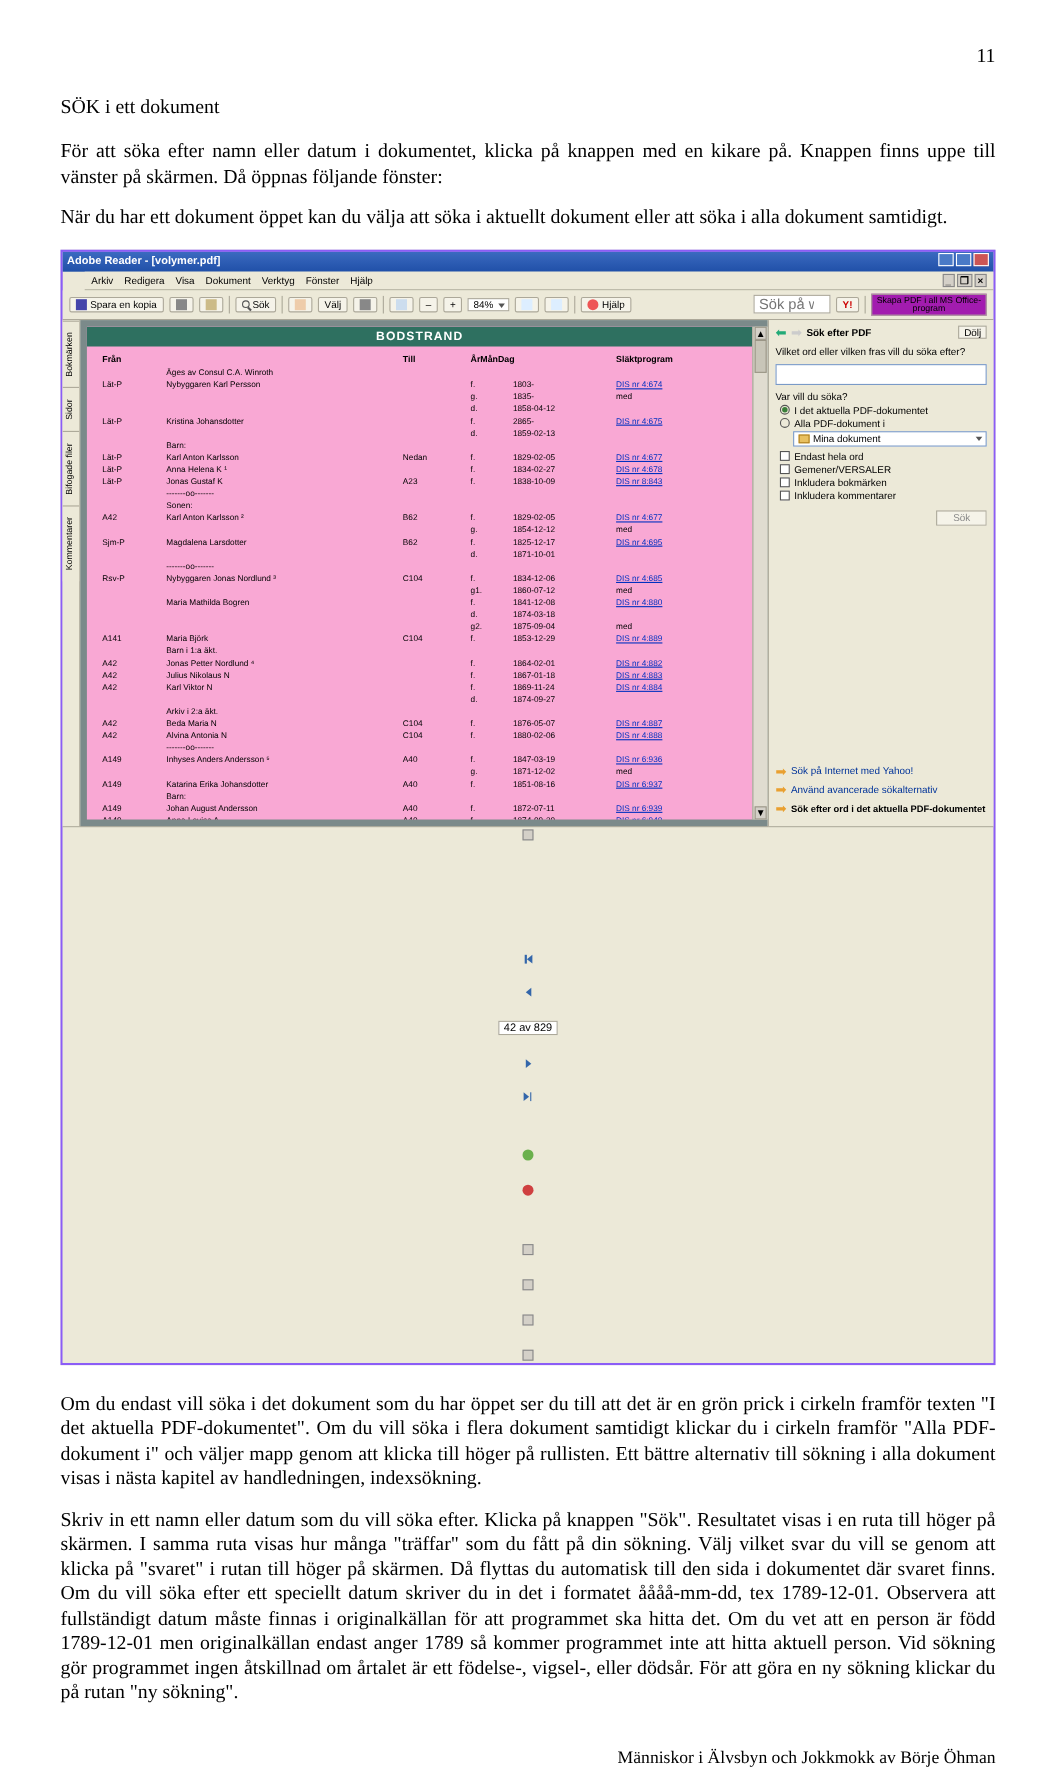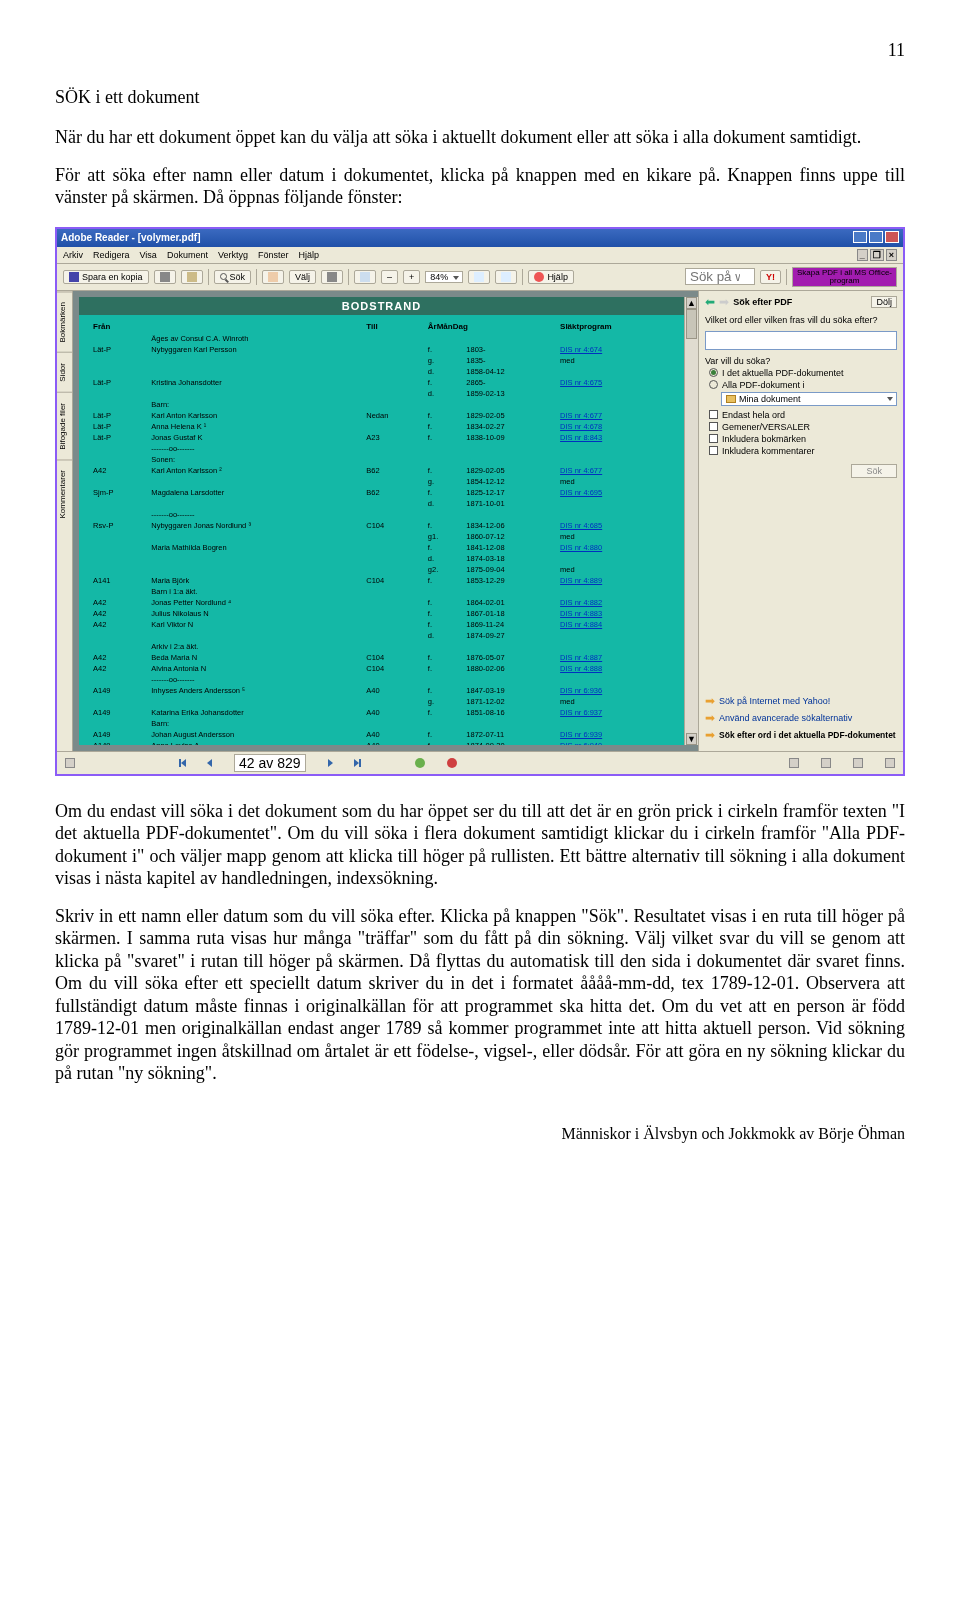--- a/index.html
+++ b/index.html
@@ -45,20 +45,21 @@
   }
   .titlebar .wbtns span:first-child,
   .titlebar .wbtns span:nth-child(2) { background: #4a7ac7; }
   .menubar {
     background: #ece9d8;
     padding: 2px 6px;
     display: flex; gap: 10px;
     border-bottom: 1px solid #aca899;
     flex-wrap: wrap;
     align-items: center;
+    margin-left: 20px;
   }
   .closebox { color: #000; font-weight: bold; margin-left: auto; display: flex; gap: 2px; }
   .closebox span { border:1px solid #888; padding:0 2px; background:#d4d0c8;}
   .toolbar {
     background: #ece9d8;
     padding: 3px 6px;
     display: flex; gap: 5px; align-items: center;
     border-bottom: 1px solid #aca899;
     font-size: 9px;
   }
@@ -98,21 +99,21 @@
   }
 
   .pdfpane {
     flex: 1;
     background: #7b8a8a;
     padding: 6px 0 6px 6px;
     overflow: hidden;
     display: flex;
   }
   .pdfpage {
-    background: #14b8a6;
+    background: #f9a8d4;
     flex: 1;
     font-size: 7.5px;
     overflow: hidden;
   }
   .docheader {
     background: #2e7060;
     color: #fff;
     text-align: center;
     font-weight: bold;
     font-size: 11px;
@@ -151,43 +152,43 @@
   .folder-ico { width:10px;height:8px;background:#e8c060;border:1px solid #b08020;display:inline-block;}
   .sokbtn { float:right; border:1px solid #aca899; padding:1px 14px; background:#f5f3e9; color:#888; margin-top:6px;}
   .sp-links { position:absolute; bottom:6px; left:6px; right:6px;}
   .sp-links .l { display:flex;align-items:center;gap:4px;margin:3px 0;}
   .sp-links .arrow { color:#e9a030; font-size:12px;}
   .sp-links a { color:#003399; text-decoration:none;}
   .sp-links b { font-weight:bold; font-size:8.5px;}
 
   .statusbar {
     background:#ece9d8; border-top:1px solid #aca899;
-    display:flex;align-items:center;gap:22px;padding:2px 8px;font-size:14px;
+    display:flex;align-items:center;gap:22px;padding:2px 8px;font-size:10px;flex-direction:column;
   }
   .navbtn{width:0;height:0;}
   .navbtn.left{border-top:4px solid transparent;border-bottom:4px solid transparent;border-right:5px solid #3366aa;}
   .navbtn.right{border-top:4px solid transparent;border-bottom:4px solid transparent;border-left:5px solid #3366aa;}
   .navbtn.first,.navbtn.last{width:6px;height:8px;position:relative;}
   .navbtn.first::before{content:"";position:absolute;left:0;top:0;width:1.5px;height:8px;background:#3366aa;}
   .navbtn.first::after{content:"";position:absolute;left:2px;top:0;width:0;height:0;border-top:4px solid transparent;border-bottom:4px solid transparent;border-right:5px solid #3366aa;}
   .navbtn.last::before{content:"";position:absolute;right:0;top:0;width:1.5px;height:8px;background:#3366aa;}
   .navbtn.last::after{content:"";position:absolute;right:2px;top:0;width:0;height:0;border-top:4px solid transparent;border-bottom:4px solid transparent;border-left:5px solid #3366aa;}
   .circ{width:10px;height:10px;border-radius:50%;}
   .circ.g{background:#6ab04c;} .circ.r{background:#cf4040;}
   .pagectr{border:1px solid #aca899;background:#fff;padding:0 4px;}
   .sq{width:10px;height:10px;border:1px solid #888;background:#d4d0c8;}
 </style>
 </head>
 <body>
 
 <div class="page">
   <div class="page-num">11</div>
   <div class="heading">SÖK i ett dokument</div>
+  <div class="para">För att söka efter namn eller datum i dokumentet, klicka på knappen med en kikare på. Knappen finns uppe till vänster på skärmen. Då öppnas följande fönster:</div>
   <div class="para">När du har ett dokument öppet kan du välja att söka i aktuellt dokument eller att söka i alla dokument samtidigt.</div>
-  <div class="para">För att söka efter namn eller datum i dokumentet, klicka på knappen med en kikare på. Knappen finns uppe till vänster på skärmen. Då öppnas följande fönster:</div>
 
   <div class="shot">
     <div class="titlebar">
       <span>Adobe Reader - [volymer.pdf]</span>
       <span class="wbtns"><span></span><span></span><span></span></span>
     </div>
     <div class="menubar">
       <span>Arkiv</span>
       <span>Redigera</span>
       <span>Visa</span>

